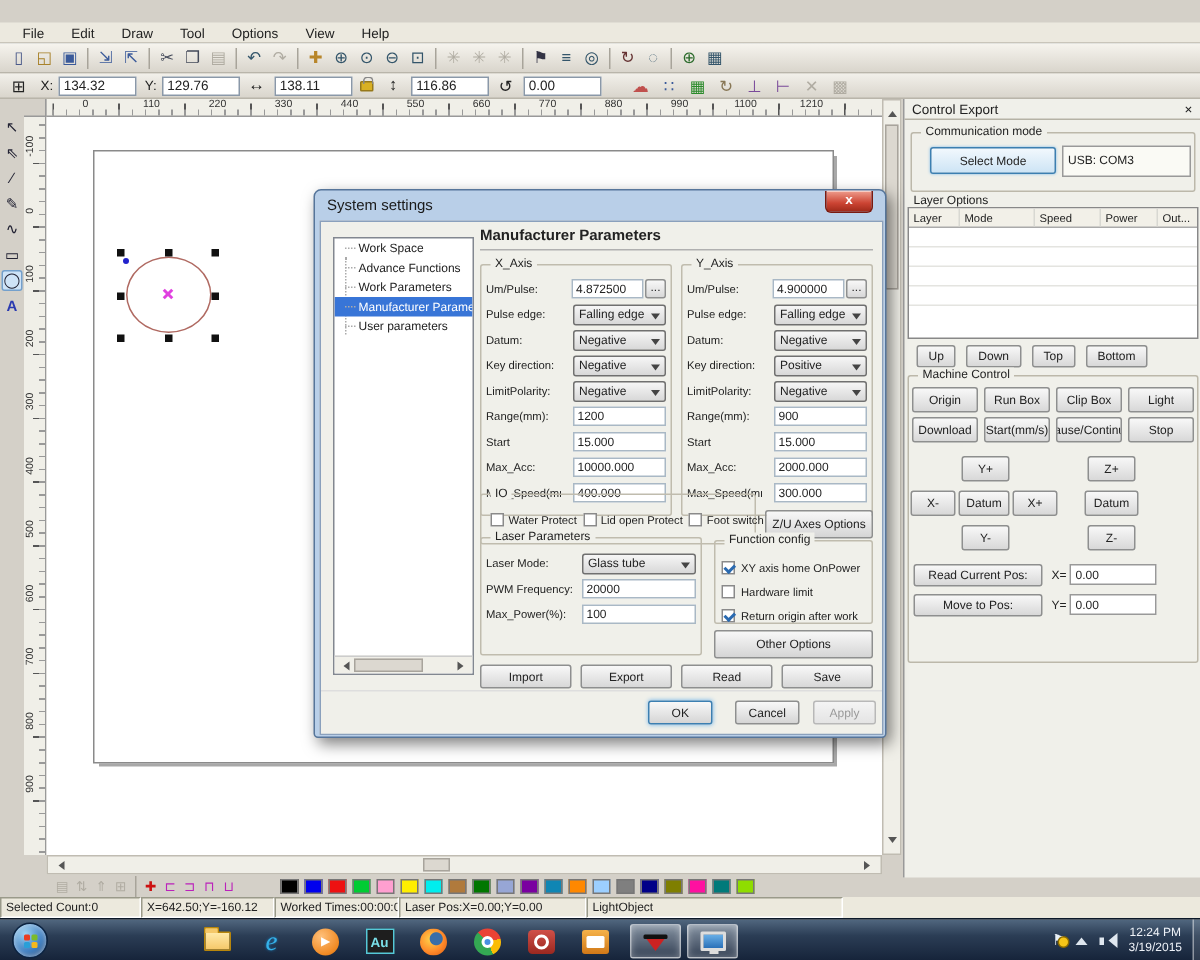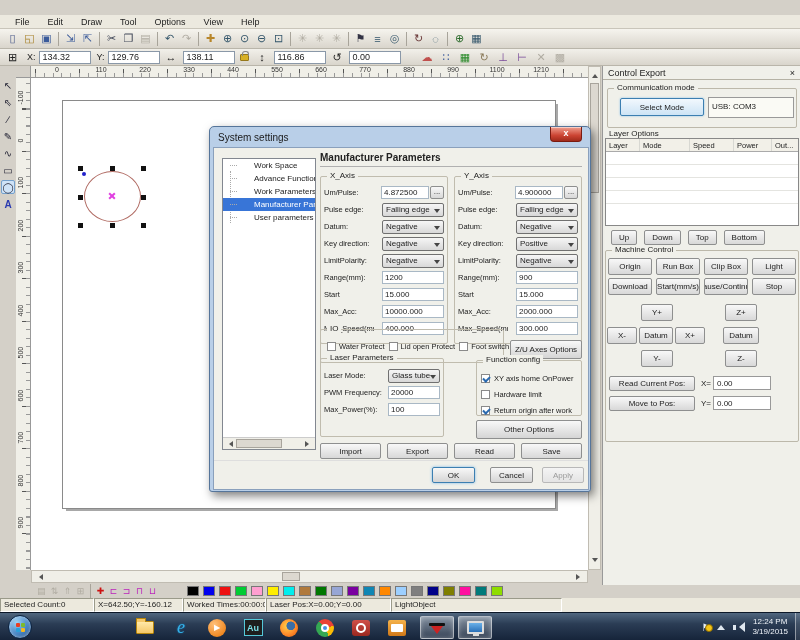--- a/index.html
+++ b/index.html
@@ -85,21 +85,21 @@
 .posbtn{position:absolute;height:15px}
 .poslabel{position:absolute;font-size:8px}
 .posinput{position:absolute;width:58px;height:14px;background:#fff;border:1px solid #999;padding:2px 3px;font-size:8px}
 
 .dialog{position:absolute;left:209px;top:126px;width:382px;height:366px;background:#b9cfe8;border:1px solid #56759a;border-radius:5px 5px 3px 3px;box-shadow:3px 4px 10px rgba(0,0,0,.5);z-index:50}
 .dlg-title{height:20px;display:flex;align-items:center;padding-left:8px;font-size:10px;color:#1a1a1a}
 .dlg-close{position:absolute;top:0;right:8px;width:32px;height:15px;background:linear-gradient(#f0a090,#cc4433 60%,#a02a1a);border:1px solid #7a1a10;border-top:none;border-radius:0 0 4px 4px;color:#fff;font-weight:bold;font-size:9px;text-align:center;line-height:13px;box-shadow:inset 0 1px 0 rgba(255,255,255,.5)}
 .dlg-client{position:absolute;left:3px;top:20px;width:376px;height:343px;background:#f0f0ea;border:1px solid #8aa0bc}
 .tree{position:absolute;left:8px;top:10px;width:94px;height:292px;background:#fff;border:1px solid #828790;overflow:hidden}
 .treeline{position:absolute;left:7px;top:12px;height:52px;border-left:1px dotted #aaa}
-.titem{position:relative;height:13px;line-height:13px;font-size:8px;padding-left:31px;white-space:nowrap;overflow:hidden;margin-top:0}
+.titem{position:relative;height:13px;line-height:13px;font-size:8px;padding-left:16px;white-space:nowrap;overflow:hidden;margin-top:0}
 .titem::before{content:"";position:absolute;left:7px;top:6px;width:7px;border-top:1px dotted #aaa}
 .titem:first-child{margin-top:5px}
 .titem.selected{background:#3875d7;color:#fff}
 .tscroll{position:absolute;left:0;right:0;bottom:0;height:12px;background:#f0efe8;border-top:1px solid #ccc}
 .tscroll::before{content:"";position:absolute;left:3px;top:3px;border:3px solid transparent;border-right:4px solid #555}
 .tscroll::after{content:"";position:absolute;right:3px;top:3px;border:3px solid transparent;border-left:4px solid #555}
 .tthumb{position:absolute;left:13px;top:1px;width:46px;height:9px;background:#dcd8d0;border:1px solid #a8a49c}
 .dlg-header{position:absolute;left:106px;top:4px;font-size:10px;font-weight:bold}
 .dlg-hline{position:absolute;left:106px;top:18px;width:262px;border-top:1px solid #b0b0b0}
 .dgroup{position:absolute;border:1px solid #c0bcae;border-radius:2px}
@@ -520,21 +520,21 @@
             </div><div class="frow">
               <span class="cb"></span>
               <span class="flabel">Lid open Protect</span>
             </div><div class="frow">
               <span class="cb"></span>
               <span class="flabel">Foot switch</span>
             </div></div>
       </div>
       <span class="dbtn" style="left:296px;top:192px;width:72px;height:19px">Z/U Axes Options</span>
 
-      <div class="dgroup laser-group" style="left:106px;top:210px;width:124px;height:79px">
+      <div class="dgroup laser-group" style="left:106px;top:210px;width:148px;height:79px">
         <span class="legend">Laser Parameters</span>
         <div>
             <div class="frow">
               <span class="flabel">Laser Mode:</span>
               <span class="select">Glass tube</span>
             </div>
             <div class="frow">
               <span class="flabel">PWM Frequency:</span>
               <span class="finput">20000</span>
             </div>

